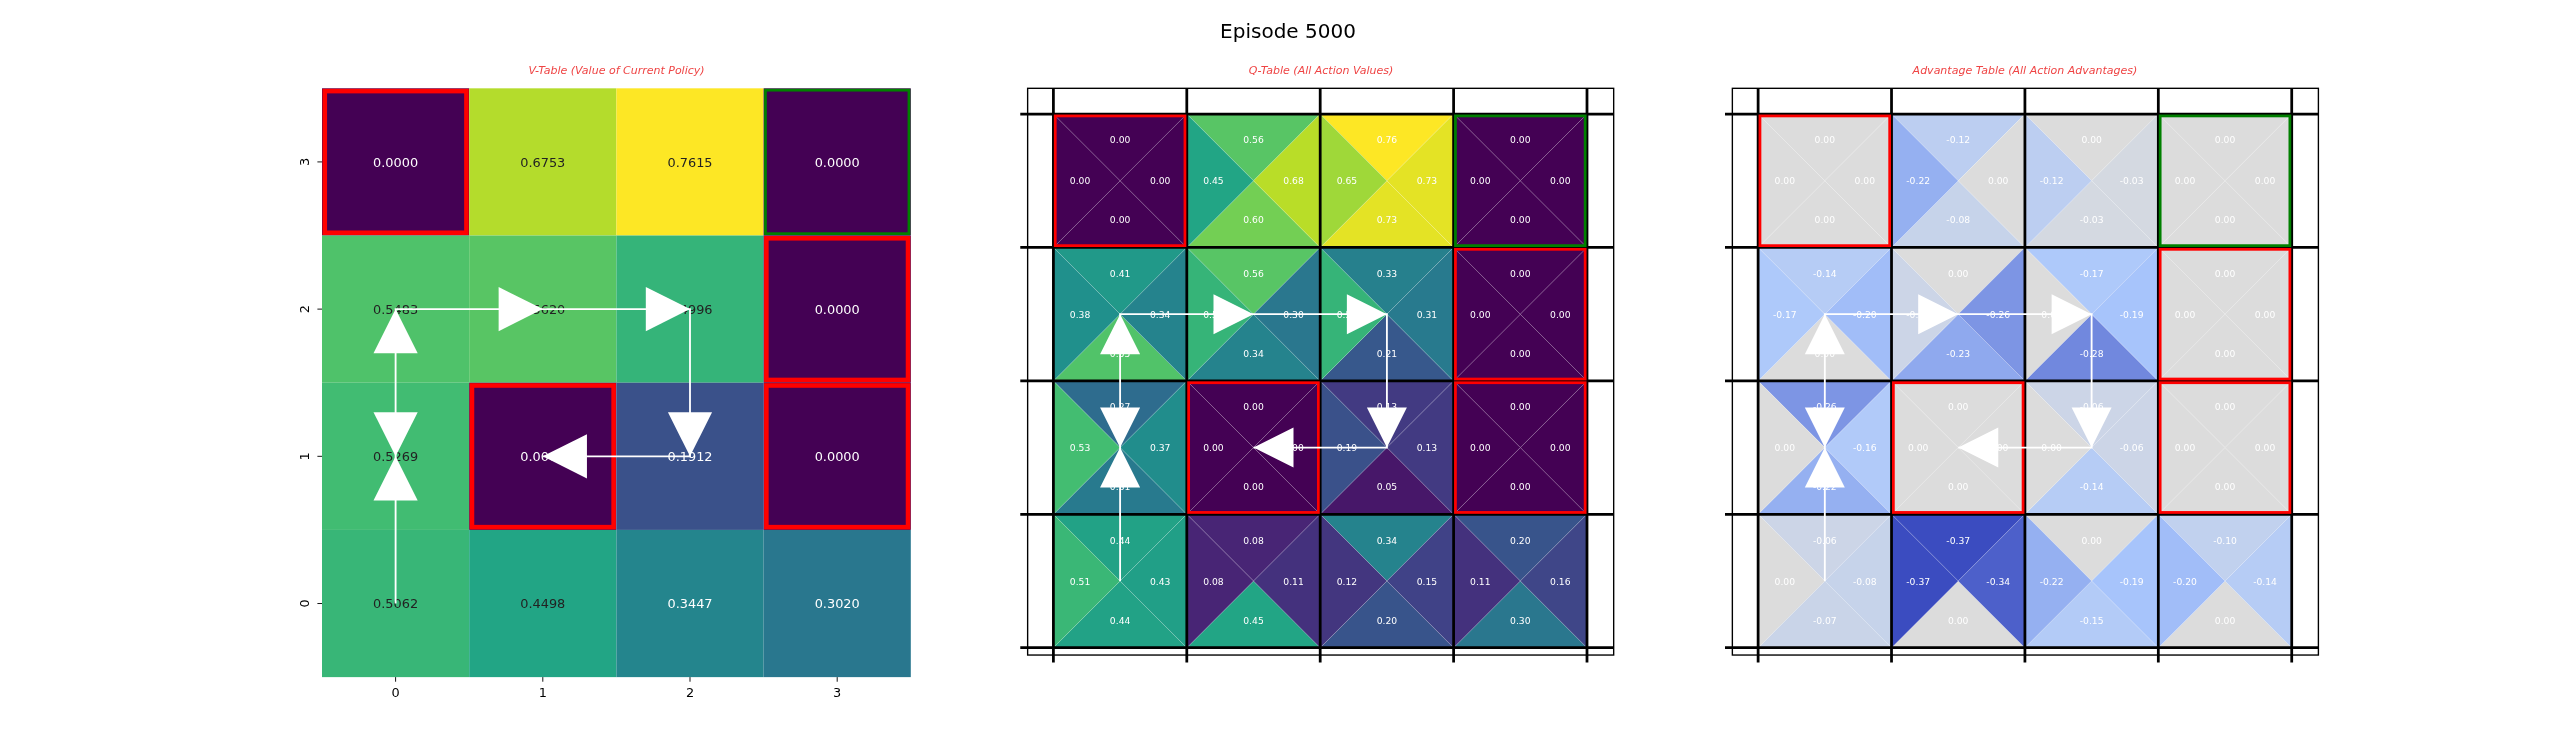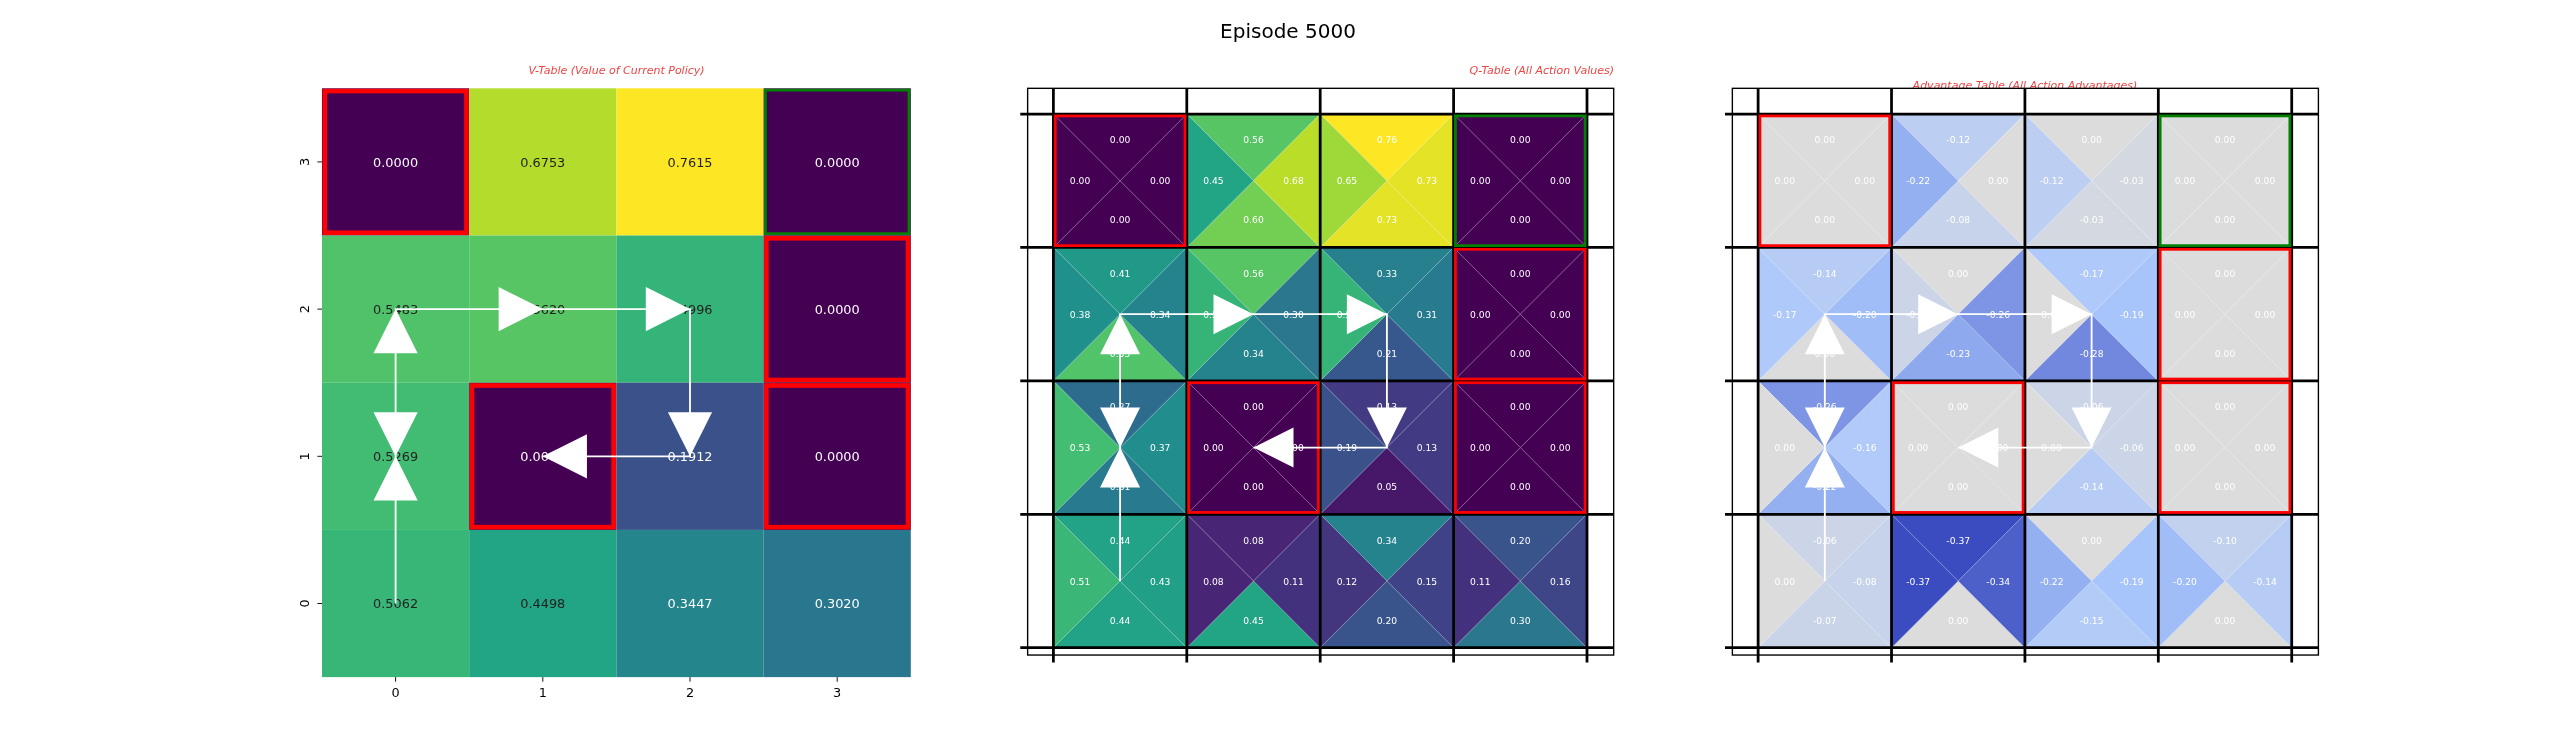--- a/index.html
+++ b/index.html
@@ -7,22 +7,22 @@
   .suptitle { position:absolute; left:0; width:2576px; top:7.4px; text-align:center; font-size:20px; color:#000;margin-top:12px; }
   .panel-title { position:absolute; text-align:center; font-size:11px; color:#ef4444; white-space:nowrap;font-style:italic; }
   svg { position:absolute; left:0; top:0; }
   .tick-label { font-size:14px; fill:#000; }
 </style>
 </head>
 <body>
 
 <div class="suptitle">Episode 5000</div>
 <div class="panel-title" style="left:322px;width:589px;top:64px;">V-Table (Value of Current Policy)</div>
-<div class="panel-title" style="left:1028px;width:586px;top:64px;text-align:right;">Q-Table (All Action Values)</div>
-<div class="panel-title" style="left:1732px;width:586px;top:64px;margin-top:15px;">Advantage Table (All Action Advantages)</div>
+<div class="panel-title" style="left:1028px;width:586px;top:64px;">Q-Table (All Action Values)</div>
+<div class="panel-title" style="left:1732px;width:586px;top:64px;">Advantage Table (All Action Advantages)</div>
 
 <svg id="fig" width="2576" height="736" xmlns="http://www.w3.org/2000/svg" viewBox="0 0 2800 800">
   <g id="vpanel">
       <rect x="350" y="96" width="160" height="160" fill="rgb(68,1,84)"></rect>
       <text x="430" y="181" text-anchor="middle" font-size="14" fill="#fff">0.0000</text>
       <rect x="510" y="96" width="160" height="160" fill="rgb(180,220,44)"></rect>
       <text x="590" y="181" text-anchor="middle" font-size="14" fill="#222">0.6753</text>
       <rect x="670" y="96" width="160" height="160" fill="rgb(253,231,37)"></rect>
       <text x="750" y="181" text-anchor="middle" font-size="14" fill="#222">0.7615</text>
       <rect x="830" y="96" width="160" height="160" fill="rgb(68,1,84)"></rect>

